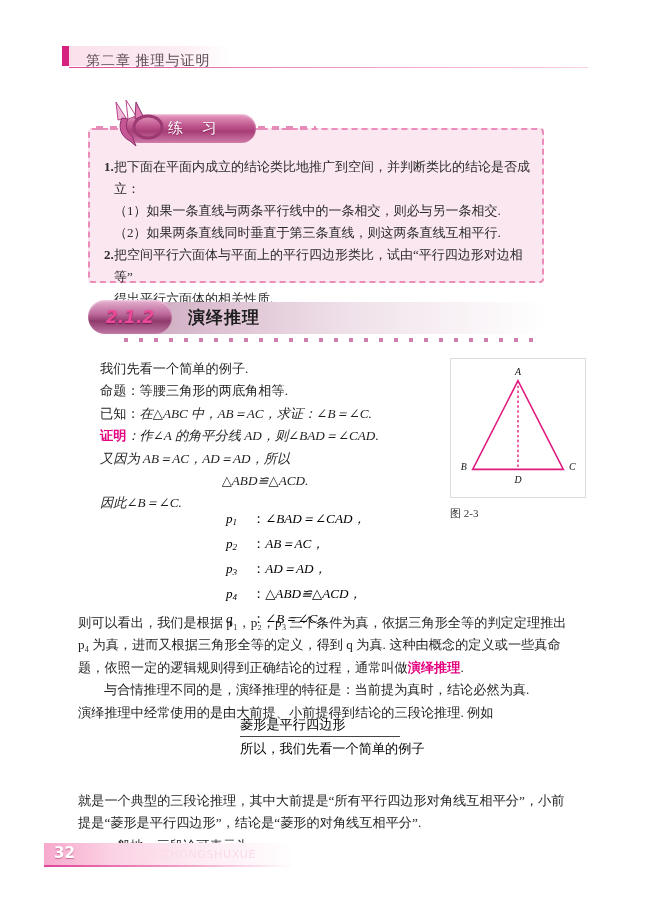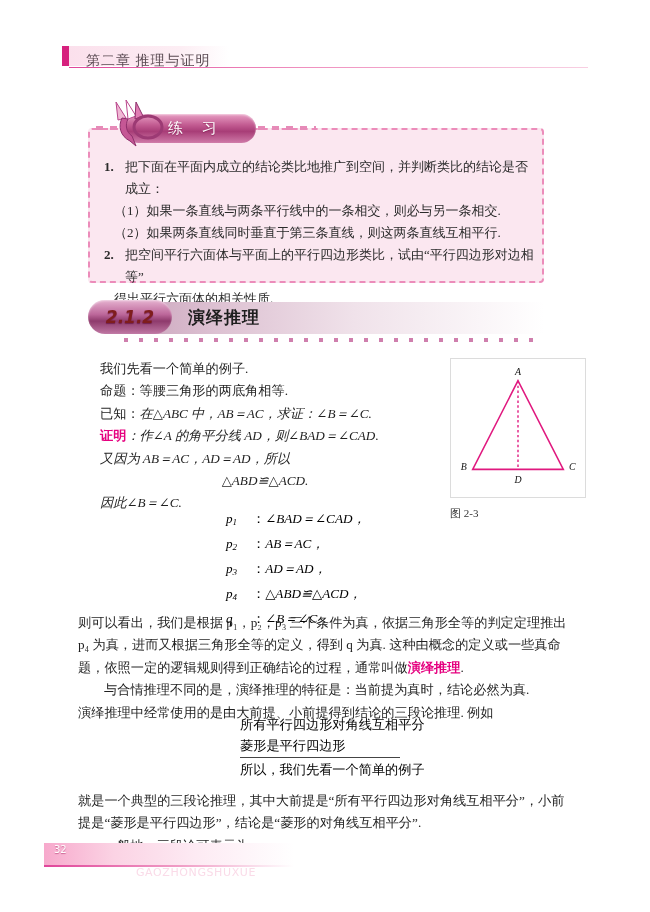--- a/index.html
+++ b/index.html
@@ -120,21 +120,21 @@
     color: #2b2b2b;
   }
   .ex-item { position: relative; }
   .ex-num {
     position: absolute;
     left: 0;
     top: 0;
     font-weight: bold;
     font-size: 13px;
   }
-  .ex-body { margin-left: 21px; }
+  .ex-body { margin-left: 10px; }
   .ex-sub { margin-left: 10px; }
 
   
   .section-head {
     position: absolute;
     left: 88px;
     top: 300px;
     width: 456px;
     height: 44px;
   }
@@ -161,21 +161,21 @@
     left: 0;
     top: 0;
     width: 84px;
     height: 34px;
     line-height: 34px;
     text-align: center;
     font-family: "DejaVu Sans", "Liberation Sans", sans-serif;
     font-weight: bold;
     font-style: italic;
     font-size: 17px;
-    color: #7f1d1d;
+    color: #ec4899;
     text-shadow: 0 1px 1px rgba(90,10,55,.6);
   }
   .sh-title {
     position: absolute;
     left: 100px;
     top: 6px;
     font-family: "DejaVu Sans", "Liberation Sans", sans-serif;
     font-weight: bold;
     font-size: 17px;
     color: #1d1d1d;
@@ -287,34 +287,33 @@
     top: 0;
     width: 250px;
     height: 22px;
     background: linear-gradient(to right, #f7a9cc 0%, #fbd3e4 28%, #fdeaf3 60%, #ffffff 100%);
   }
   .ft-num {
     position: absolute;
     left: 10px;
     top: 1px;
     font-family: "DejaVu Sans", "Liberation Sans", sans-serif;
-    font-weight: normal;
-    font-size: 10px;
+    font-weight: bold;
+    font-size: 15px;
     color: #ffffff;
     text-shadow: 0 1px 1px rgba(170,40,100,.55);
   }
   .ft-word {
     position: absolute;
     left: 92px;
     top: 5px;
     font-family: "DejaVu Sans", "Liberation Sans", sans-serif;
     font-size: 11px;
     letter-spacing: .6px;
     color: #fadbe8;
-    margin-top: 18px;
   }
   .ft-rule {
     position: absolute;
     left: 0;
     top: 22px;
     width: 250px;
     height: 2px;
     background: linear-gradient(to right, #e0459a 0%, #f09ec6 55%, #ffffff 100%);
   }
 </style>
@@ -415,21 +414,20 @@
 <div class="body-text col-wide">
   <div><span>则可以看出，我们是根据 p₁，p₂，p₃ 三个条件为真，依据三角形全等的判定定理推出 p₄ 为真，进而又根据三角形全等的定义，得到 q 为真. 这种由概念的定义或一些真命题，依照一定的逻辑规则得到正确结论的过程，通常叫做</span><span class="kw-pink">演绎推理</span><span>.</span></div>
   <div class="indent">与合情推理不同的是，演绎推理的特征是：当前提为真时，结论必然为真.</div>
   <div>演绎推理中经常使用的是由大前提、小前提得到结论的三段论推理. 例如</div>
   <div style="height:66px;"></div>
   <div>就是一个典型的三段论推理，其中大前提是“所有平行四边形对角线互相平分”，小前提是“菱形是平行四边形”，结论是“菱形的对角线互相平分”.</div>
   <div class="indent">一般地，三段论可表示为</div>
 </div>
 
 <div class="syllogism">
-  <div>所有平行四边形对角线互相平分</div>
   <div>菱形是平行四边形</div>
   <div class="syl-rule"></div>
   <div>所以，我们先看一个简单的例子</div>
 </div>
 
 <div class="footer">
   <div class="ft-band"></div>
   <div class="ft-num">32</div>
   <div class="ft-word">GAOZHONGSHUXUE</div>
   <div class="ft-rule"></div>

